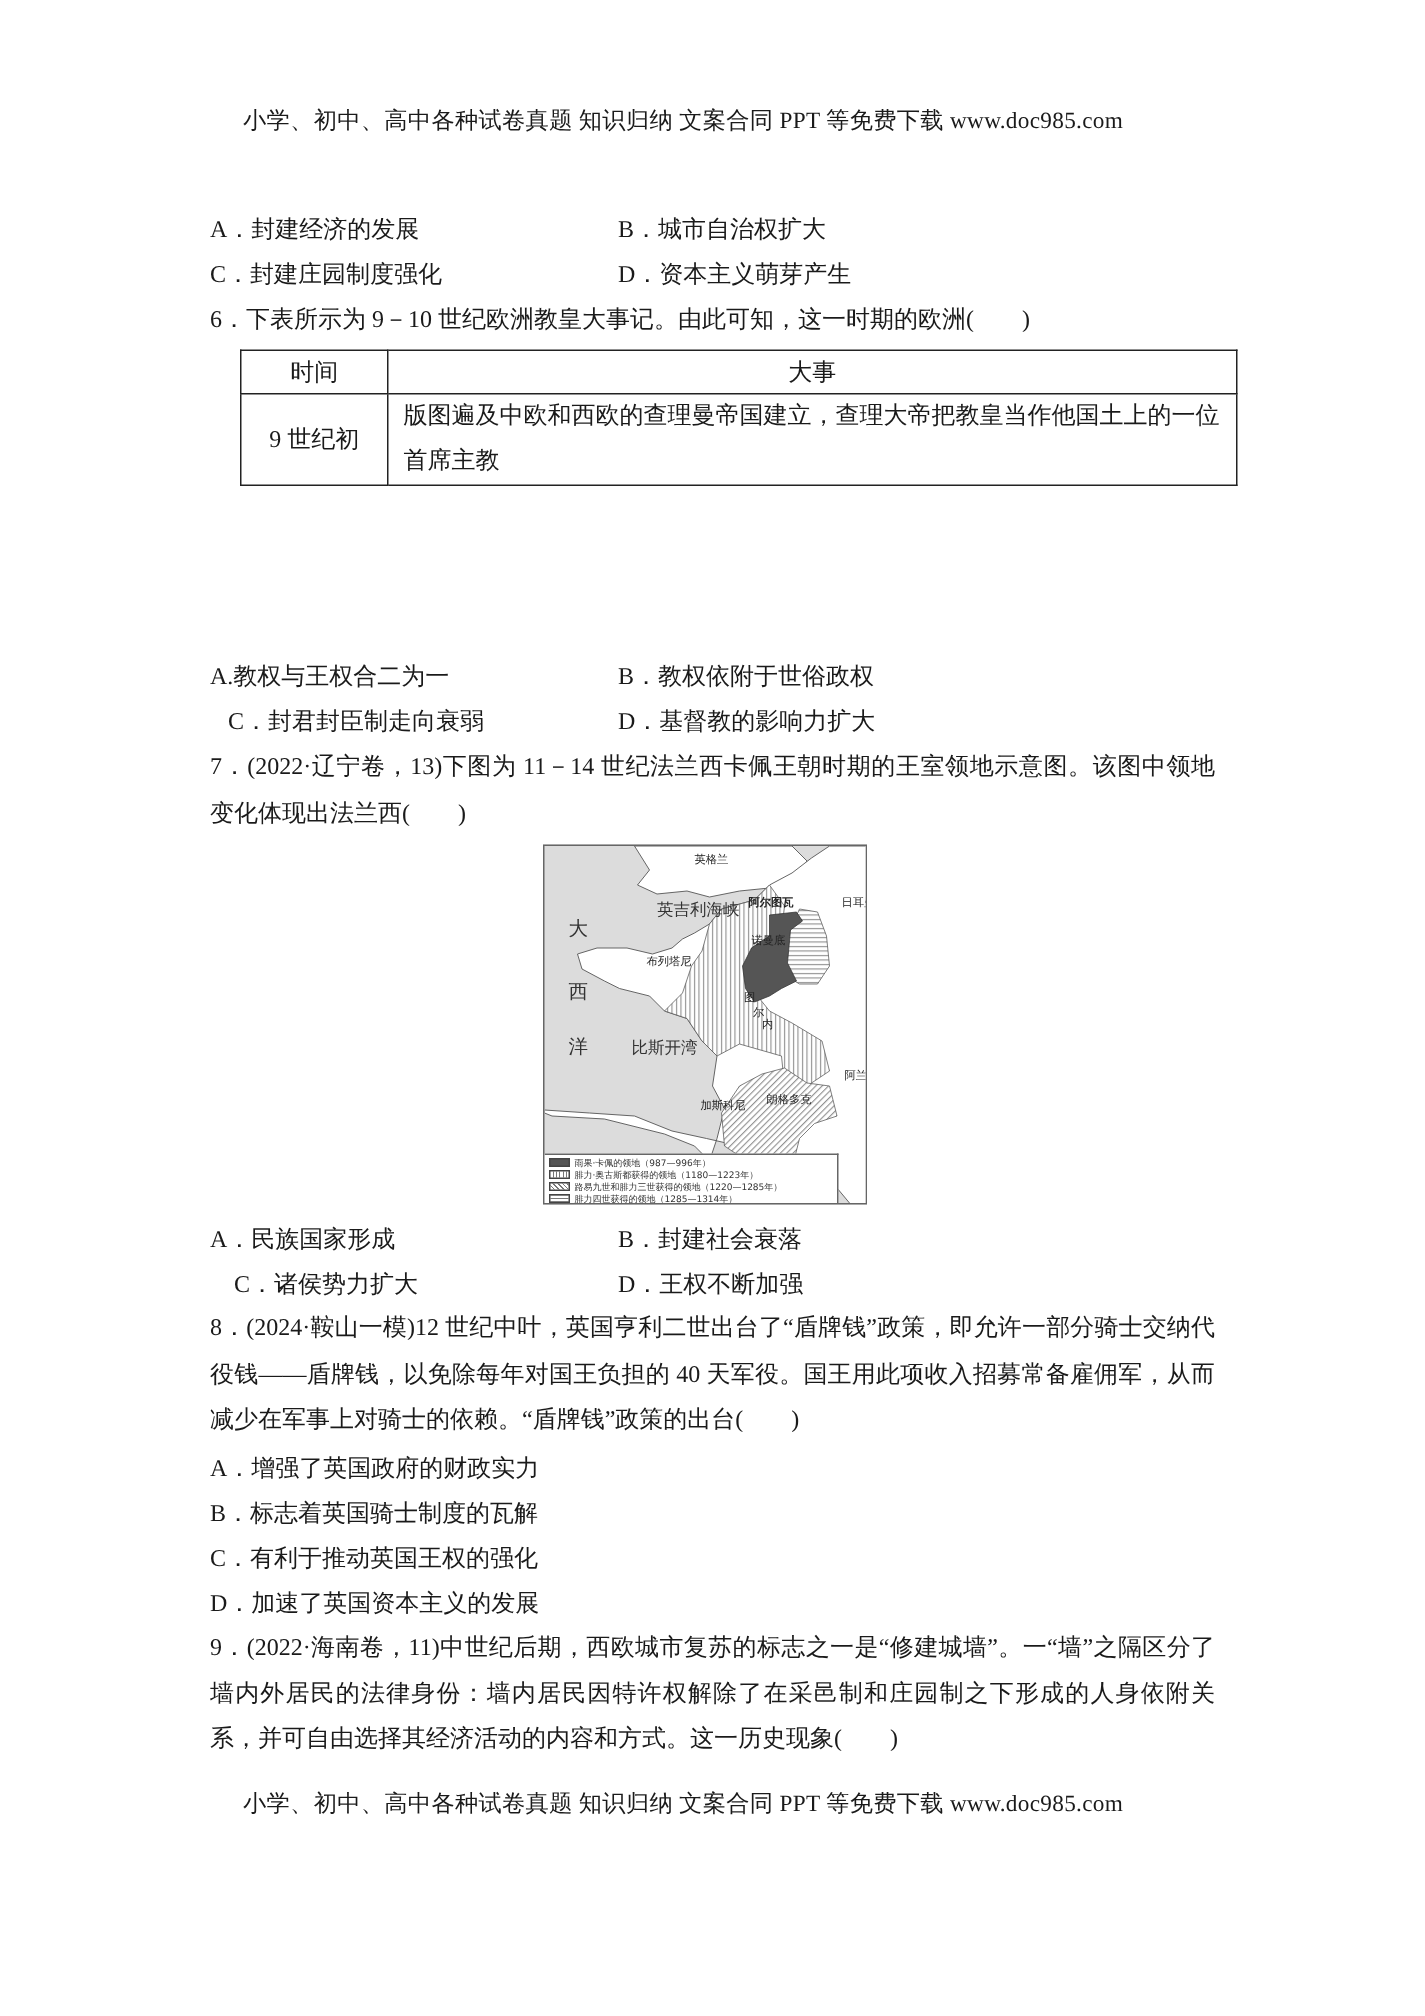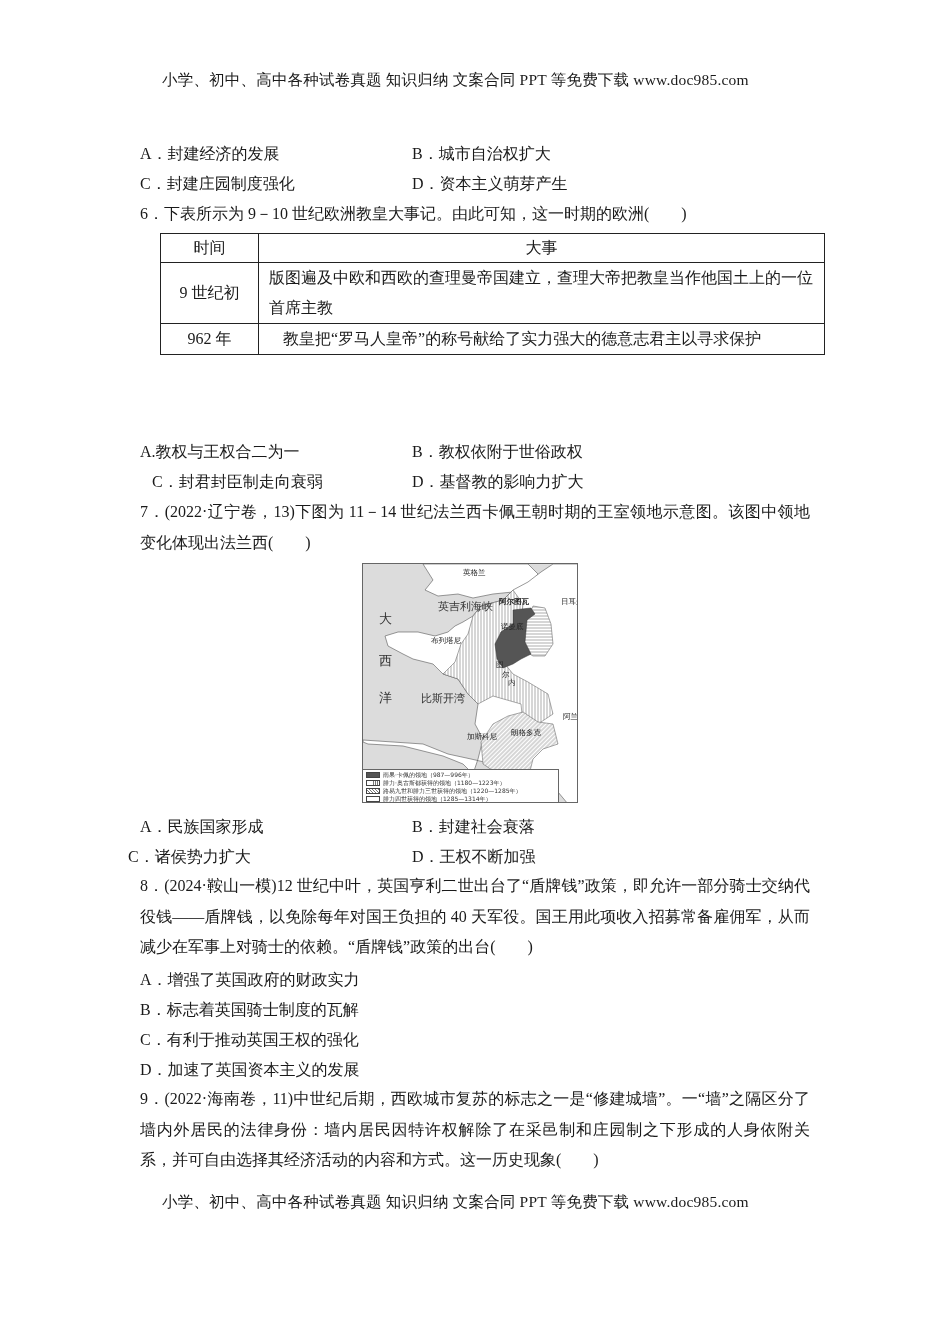--- a/index.html
+++ b/index.html
@@ -44,24 +44,20 @@
 
 <table class="evt">
   <tbody>
       <tr class="h">
     <td class="time">时间</td>
     <td>大事</td>
   </tr>
   <tr class="r1">
     <td class="time">9 世纪初</td>
     <td class="ev">版图遍及中欧和西欧的查理曼帝国建立，查理大帝把教皇当作他国土上的一位首席主教</td>
-  </tr>
-  <tr class="r3">
-    <td class="time">962 年</td>
-    <td class="ev">教皇把“罗马人皇帝”的称号献给了实力强大的德意志君主以寻求保护</td>
   </tr>
 </tbody>
   </table>
 
 <div class="abs line" style="left:140px; top:442px;">A.教权与王权合二为一</div>
 <div class="abs line" style="left:412px; top:442px;">B．教权依附于世俗政权</div>
 <div class="abs line" style="left:152px; top:472px;">C．封君封臣制走向衰弱</div>
 <div class="abs line" style="left:412px; top:472px;">D．基督教的影响力扩大</div>
 
 <div class="para" style="top:497px;">7．(2022·辽宁卷，13)下图为 11－14 世纪法兰西卡佩王朝时期的王室领地示意图。该图中领地变化体现出法兰西(　　)</div>
@@ -127,21 +123,21 @@
     </div>
     <div class="leg-row" style="top:25px;">
       <span class="sw horz"></span>
       <span>腓力四世获得的领地（1285—1314年）</span>
     </div>
   </div>
 </div>
 
 <div class="abs line" style="left:140px; top:817px;">A．民族国家形成</div>
 <div class="abs line" style="left:412px; top:817px;">B．封建社会衰落</div>
-<div class="abs line" style="left:128px; top:847px;text-align:center;">C．诸侯势力扩大</div>
+<div class="abs line" style="left:156px; top:847px;text-align:center;">C．诸侯势力扩大</div>
 <div class="abs line" style="left:412px; top:847px;">D．王权不断加强</div>
 
 <div class="para" style="top:871px;">8．(2024·鞍山一模)12 世纪中叶，英国亨利二世出台了“盾牌钱”政策，即允许一部分骑士交纳代役钱——盾牌钱，以免除每年对国王负担的 40 天军役。国王用此项收入招募常备雇佣军，从而减少在军事上对骑士的依赖。“盾牌钱”政策的出台(　　)</div>
 <div class="abs line" style="left:140px; top:970px;">A．增强了英国政府的财政实力</div>
 <div class="abs line" style="left:140px; top:1000px;">B．标志着英国骑士制度的瓦解</div>
 <div class="abs line" style="left:140px; top:1030px;">C．有利于推动英国王权的强化</div>
 <div class="abs line" style="left:140px; top:1060px;">D．加速了英国资本主义的发展</div>
 
 <div class="para" style="top:1084px;">9．(2022·海南卷，11)中世纪后期，西欧城市复苏的标志之一是“修建城墙”。一“墙”之隔区分了墙内外居民的法律身份：墙内居民因特许权解除了在采邑制和庄园制之下形成的人身依附关系，并可自由选择其经济活动的内容和方式。这一历史现象(　　)</div>
 

